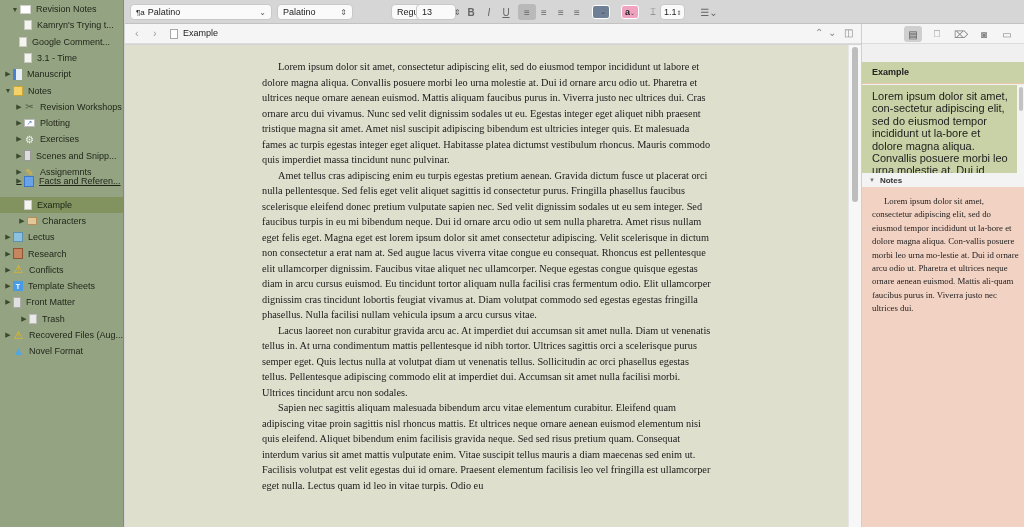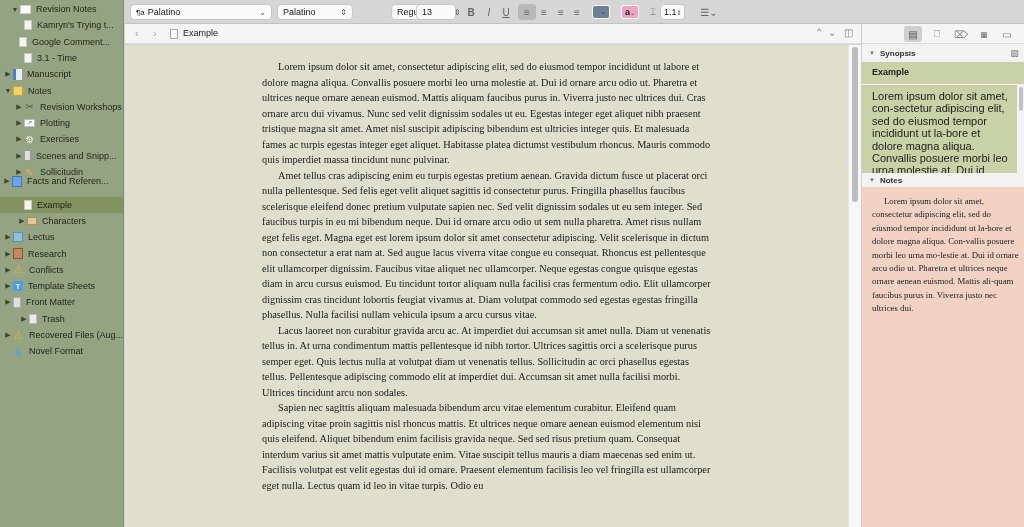--- a/index.html
+++ b/index.html
@@ -142,23 +142,23 @@
       <span class="blabel">Exercises</span>
     </div>
     <div class="binder-row" style="top: 147.7px; padding-left: 14px;">
       <span class="disclosure">▶</span>
       <span class="bicon ico-scenes"></span>
       <span class="blabel">Scenes and Snipp...</span>
     </div>
     <div class="binder-row" style="top: 164px; padding-left: 14px;">
       <span class="disclosure">▶</span>
       <span class="bicon ico-pencil">✎</span>
-      <span class="blabel">Sollicitudin</span>
-    </div>
-    <div class="binder-row" style="top: 173px; padding-left: 2px;">
+      <span class="blabel">Assignemnts</span>
+    </div>
+    <div class="binder-row" style="top: 173px; padding-left: 14px; text-decoration: underline;">
       <span class="disclosure">▶</span>
       <span class="bicon ico-facts"></span>
       <span class="blabel">Facts and Referen...</span>
     </div>
     <div class="binder-row selected" style="top: 196.6px; padding-left: 14px;">
       <span class="disclosure"></span>
       <span class="bicon ico-doc"></span>
       <span class="blabel">Example</span>
     </div>
     <div class="binder-row" style="top: 212.9px; padding-left: 17px;">
@@ -269,25 +269,20 @@
 <div class="editor-scrollbar"></div>
 
 <div class="inspector">
   <div class="insp-toolbar">
     <div class="insp-tab active" style="left:42px;">▤</div>
     <div class="insp-tab" style="left:66px;">⎕</div>
     <div class="insp-tab" style="left:90px;">⌦</div>
     <div class="insp-tab" style="left:113px;">◙</div>
     <div class="insp-tab" style="left:136px;">▭</div>
   </div>
-  <div class="section-hdr" style="top:22px;">
-    <span class="tri">▼</span>
-    <span>Synopsis</span>
-    <span style="position:absolute;right:6px;font-size:9px;color:#777;font-weight:normal;">▨</span>
-  </div>
   <div class="synopsis-title">Example</div>
   <div class="synopsis-body">Lorem ipsum dolor sit amet, con-sectetur adipiscing elit, sed do eiusmod tempor incididunt ut la-bore et dolore magna aliqua. Convallis posuere morbi leo urna molestie at. Dui id ornare arcu odio ut.</div>
   <div class="synopsis-scroll">
     <div class="synopsis-scroll-thumb"></div>
   </div>
   <div class="section-hdr" style="top:149px;">
     <span class="tri">▼</span>
     <span>Notes</span>
   </div>
   <div class="notes-body">

